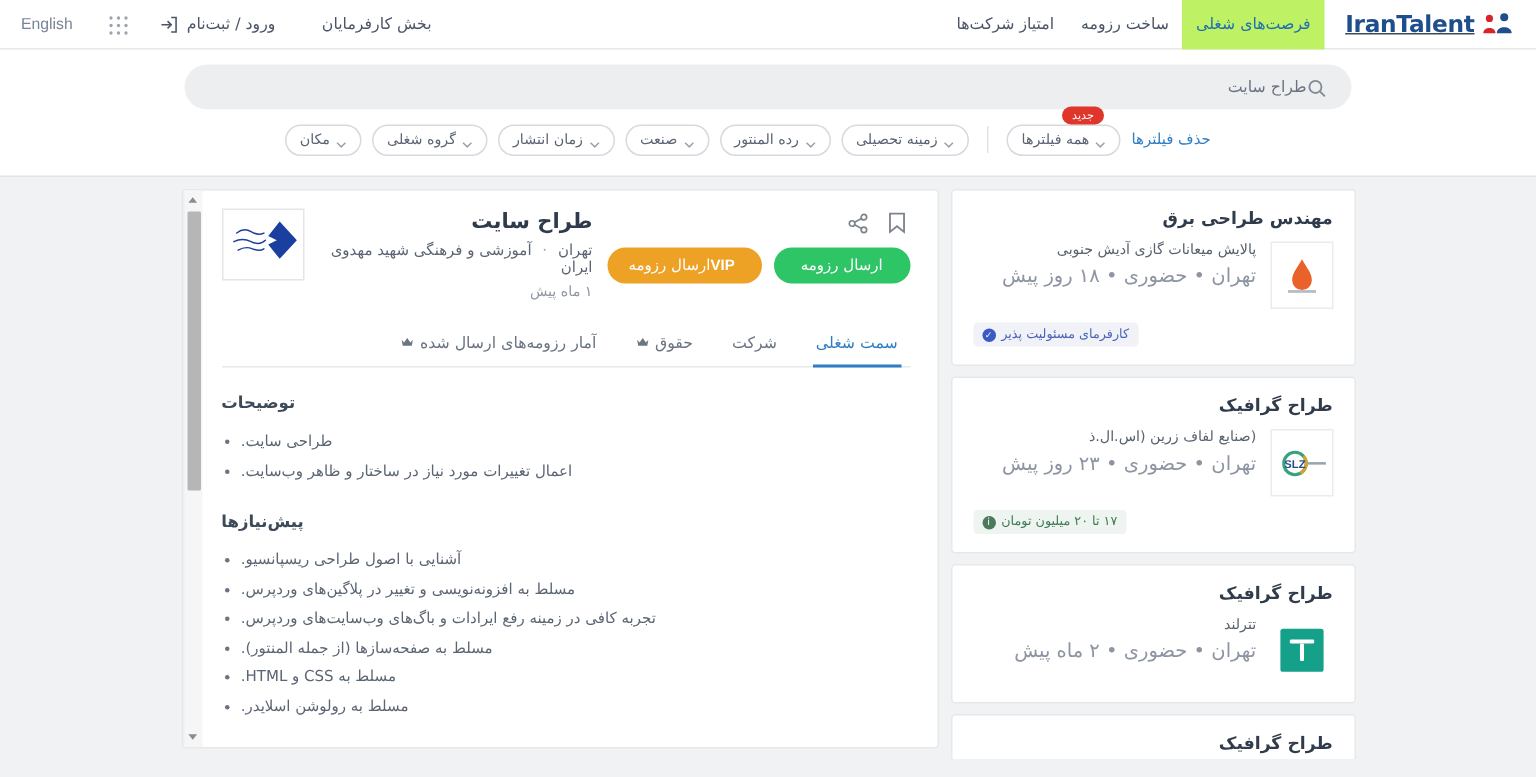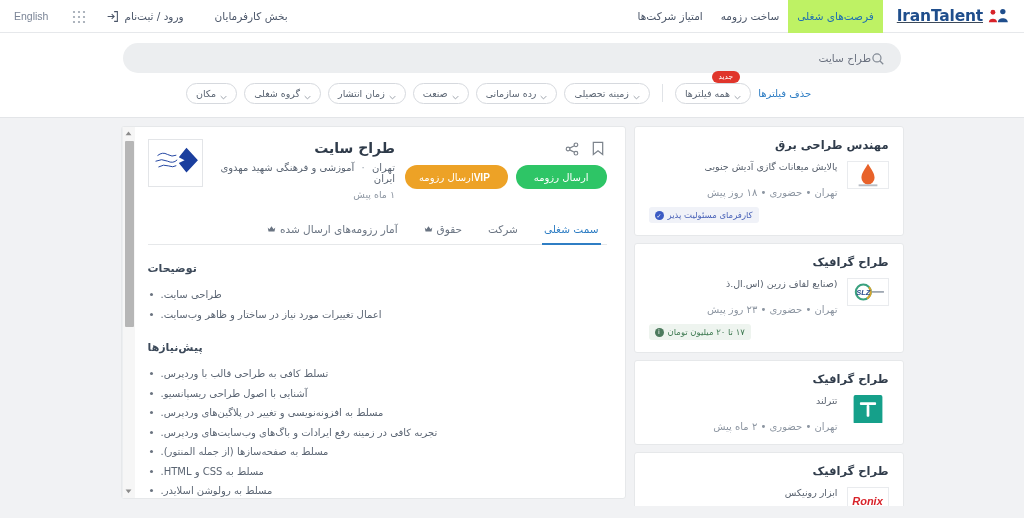--- a/index.html
+++ b/index.html
@@ -255,30 +255,29 @@
   .jobcard {
     background: #fff;
     border: 1px solid #e6e8ea;
     border-radius: 3px;
     padding: 11px 14px 12px;
     cursor: pointer;
   }
   .jc-title { font-size: 11.5px; font-weight: bold; color: #303c4b; text-align: right; }
   .jc-body { display: flex; align-items: flex-start; gap: 9px; margin-top: 9px; }
   .jc-logo {
-    width: 42px; height: 28px;
+    width: 42px; height: 45px;
     display: flex; align-items: center; justify-content: center;
     flex: 0 0 auto;
     border: 1px solid #e9ebee; background: #fff;
     overflow: hidden;
-    font-style: italic;
   }
   .jc-info { flex: 1; text-align: right; }
   .jc-company { font-size: 9.5px; color: #58616e; }
-  .jc-meta { font-size: 10px; color: #8c95a1; margin-top: 15px; }
+  .jc-meta { font-size: 13px; color: #8c95a1; margin-top: 5px; }
   .jc-tag {
     display: inline-flex; align-items: center; gap: 4px;
     background: #f0f2f8;
     color: #4a63b8;
     font-size: 8.5px;
     border-radius: 3px;
     padding: 3px 6px;
     margin-top: 9px;
   }
   .verify-dot {
@@ -392,21 +391,21 @@
           </svg>
       </span>
       <span>زمینه تحصیلی</span>
     </div>
     <div class="chip">
       <span class="caret">
         <svg viewBox="0 0 10 6" width="7" height="5" xmlns="http://www.w3.org/2000/svg" fill="none" stroke="#5a6472" stroke-width="1.4">
             <path d="M1 1 L5 5 L9 1"></path>
           </svg>
       </span>
-      <span>رده سازمانی</span>
+      <span>رده المنتور</span>
     </div>
     <div class="chip">
       <span class="caret">
         <svg viewBox="0 0 10 6" width="7" height="5" xmlns="http://www.w3.org/2000/svg" fill="none" stroke="#5a6472" stroke-width="1.4">
             <path d="M1 1 L5 5 L9 1"></path>
           </svg>
       </span>
       <span>صنعت</span>
     </div>
     <div class="chip">
@@ -596,21 +595,20 @@
       </div>
 
       <div class="section-title">توضیحات</div>
       <ul class="bullets">
         <li>طراحی سایت.</li>
         <li>اعمال تغییرات مورد نیاز در ساختار و ظاهر وب‌سایت.</li>
       </ul>
 
       <div class="section-title">پیش‌نیازها</div>
       <ul class="bullets">
-        <li>تسلط کافی به طراحی قالب با وردپرس.</li>
         <li>آشنایی با اصول طراحی ریسپانسیو.</li>
         <li>مسلط به افزونه‌نویسی و تغییر در پلاگین‌های وردپرس.</li>
         <li>تجربه کافی در زمینه رفع ایرادات و باگ‌های وب‌سایت‌های وردپرس.</li>
         <li>مسلط به صفحه‌سازها (از جمله المنتور).</li>
         <li>مسلط به CSS و HTML.</li>
         <li>مسلط به رولوشن اسلایدر.</li>
       </ul>
     </div>
 
     <div class="scrollbar">

